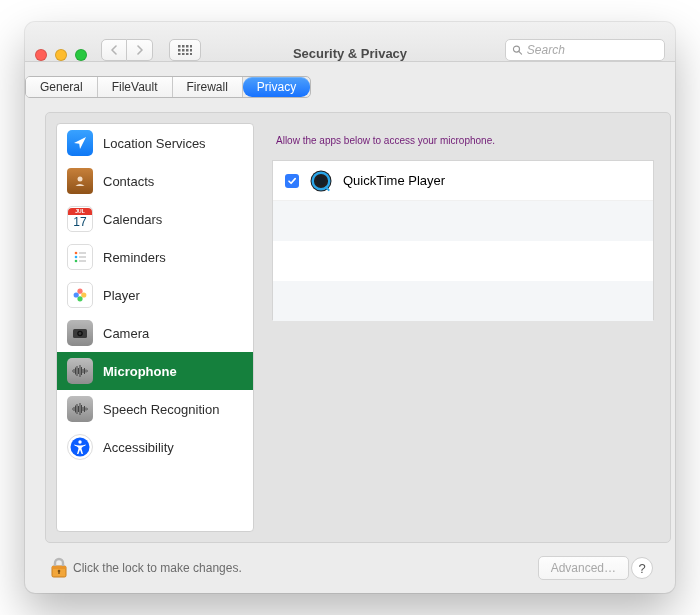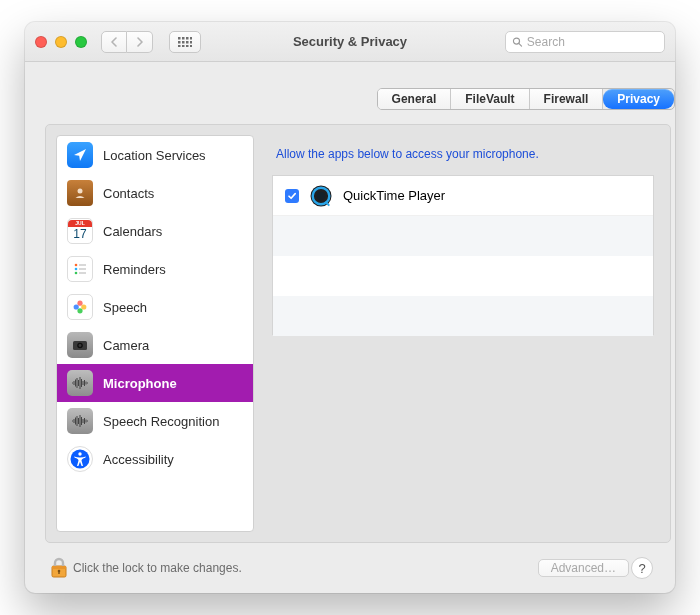--- a/index.html
+++ b/index.html
@@ -3,21 +3,21 @@
   <meta charset="utf-8">
   <style>
     * { margin: 0; padding: 0; box-sizing: border-box; font-family: -apple-system, "Helvetica Neue", Arial, sans-serif; }
     body { background: #fff; width: 700px; height: 615px; padding: 22px 25px; }
     .window {
       width: 650px; height: 571px; background: #ececec; border-radius: 10px;
       box-shadow: 0 20px 45px rgba(0,0,0,0.28), 0 0 0 1px rgba(0,0,0,0.08);
       overflow: hidden; display: flex; flex-direction: column;
     }
     .titlebar {
-      height: 40px; display: flex; align-items: center; position: relative;
+      height: 40px; display: flex; align-items: flex-end; position: relative;
       border-bottom: 1px solid #cfcfcf;
       background: linear-gradient(#f1f1f1,#e6e6e6);
       padding: 0 10px; gap: 8px;
     }
     .traffic { display: flex; gap: 8px; }
     .tl { width: 12px; height: 12px; border-radius: 50%; border: 0.5px solid rgba(0,0,0,0.15); }
     .tl.red { background:#ff5f57;} .tl.yel{background:#febc2e;} .tl.grn{background:#28c840;}
     .navbtns { display:flex; margin-left:6px;}
     .navbtn {
       width:26px;height:22px;background:linear-gradient(#fdfdfd,#f2f2f2);
@@ -28,61 +28,61 @@
     .navbtn:last-child{border-radius:0 5px 5px 0; border-left:none;}
     .gridbtn {
       width:32px;height:22px;border:1px solid #c9c9c9;border-radius:5px;margin-left:8px;
       background:linear-gradient(#fdfdfd,#f2f2f2);display:flex;align-items:center;justify-content:center;
     }
     .titlelabel{position:absolute; left:0; right:0; text-align:center; font-size:13px; font-weight:600; color:#4a4a4a; pointer-events:none;}
     .searchwrap{
       margin-left:auto; width:160px; height:22px; background:#fff; border:1px solid #cfcfcf;
       border-radius:5px; display:flex; align-items:center; padding:0 6px; gap:4px;
     }
-    .searchwrap input{border:none; outline:none; font-size:12px; width:100%; color:#1d4ed8; background:transparent;}
+    .searchwrap input{border:none; outline:none; font-size:12px; width:100%; color:#1d4ed8; background:transparent;font-style:italic;}
     .searchwrap input::placeholder{color:#a9a9a9;}
 
-    .tabbar{display:flex; justify-content:flex-end; margin-top:26px;font-weight:bold;}
+    .tabbar{display:flex; justify-content:flex-start; margin-top:14px;}
     .segmented{display:flex; border:1px solid #b9b9b9; border-radius:5px; overflow:hidden; height:22px;}
     .seg{
       padding:0 14px; font-size:12px; display:flex; align-items:center; background:linear-gradient(#fdfdfd,#f2f2f2);
       border-right:1px solid #c9c9c9; color:#333;
     }
     .seg:last-child{border-right:none;border-radius:9px;}
     .seg.sel{background:linear-gradient(#4ea0fb,#1772ff); color:#fff; border-right-color:#0d58d9; box-shadow:inset 0 1px 0 rgba(255,255,255,.2);}    
 
     .panel{
       margin:14px 4px 0 20px; background:#e3e3e3; border:1px solid #d1d1d1; border-radius:5px;
       flex:1; display:flex; padding:10px; gap:12px;
     }
     .sidebar{
       width:198px; background:#fff; border:1px solid #d0d0d0; border-radius:4px; overflow:hidden;
     }
     .sitem{display:flex; align-items:center; gap:10px; height:38px; padding:0 10px; font-size:13px; color:#2d2d2d;}
-    .sitem.sel{background:#a21caf; color:#fff;}
+    .sitem.sel{background:#15803d; color:#fff;}
     .ic{width:26px;height:26px;border-radius:5px;display:flex;align-items:center;justify-content:center;flex-shrink:0;}
 
     .right{flex:1; display:flex; flex-direction:column; padding:4px 6px;}
-    .desc{font-size:12px; color:#1d4ed8; padding:8px 4px 14px 4px;}
+    .desc{font-size:10px; color:#701a75; padding:8px 4px 14px 4px;}
     .applist{
       background:#fff; border:1px solid #d4d4d4; border-radius:0; height:160px;
     }
     .approw{display:flex; align-items:center; gap:10px; height:40px; padding:0 12px; border-bottom:1px solid #f0f0f0;}
     .applist .striperow{height:40px;}
     .applist .striperow.alt{background:#f4f6f8;}
     .chk{width:14px;height:14px; border-radius:3px; background:#2f7bff; display:flex;align-items:center;justify-content:center;}
     .appname{font-size:13px;}
 
     .footer{
       height:50px; display:flex; align-items:center; padding:0 22px; gap:2px;
     }
     .footnote{font-size:12px; color:#6c6c6c;}
     .spacer{flex:1;}
     .advbtn{
-      height:18px; padding:0 12px; border:1px solid #d2d2d2; border-radius:5px;
+      height:24px; padding:0 12px; border:1px solid #d2d2d2; border-radius:5px;
       background:linear-gradient(#fdfdfd,#f5f5f5); font-size:12px; color:#a8a8a8;margin-left:30px;
     }
     .helpbtn{
       width:22px;height:22px;border:1px solid #cfcfcf;border-radius:11px;background:#fff;
       display:flex;align-items:center;justify-content:center;font-size:13px;color:#555;
     }
     .lockic{width:24px;height:24px;}
   </style>
 </head>
 <body>
@@ -183,21 +183,21 @@
       </div>
       <div class="sitem">
         <span class="ic" style="background:#fff;border:1px solid #ddd;border-radius:5px">
           <svg width="18" height="18" viewBox="0 0 18 18">
               <circle cx="9" cy="5.2" r="2.6" fill="#ff5f57" opacity=".85"></circle>
               <circle cx="12.8" cy="9" r="2.6" fill="#febc2e" opacity=".85"></circle>
               <circle cx="9" cy="12.8" r="2.6" fill="#28c840" opacity=".85"></circle>
               <circle cx="5.2" cy="9" r="2.6" fill="#2f7bff" opacity=".85"></circle>
             </svg>
         </span>
-        <span>Speech</span>
+        <span>Player</span>
       </div>
       <div class="sitem">
         <span class="ic" style="background:linear-gradient(#b8b8b8,#8a8a8a);border-radius:5px">
           <svg width="16" height="12" viewBox="0 0 16 12">
               <rect x="1" y="2" width="14" height="9" rx="1.5" fill="#3a3a3a"></rect>
               <circle cx="8" cy="6.5" r="2.8" fill="#101010"></circle>
               <circle cx="8" cy="6.5" r="1.4" fill="#3b3b3b"></circle>
             </svg>
         </span>
         <span>Camera</span>

